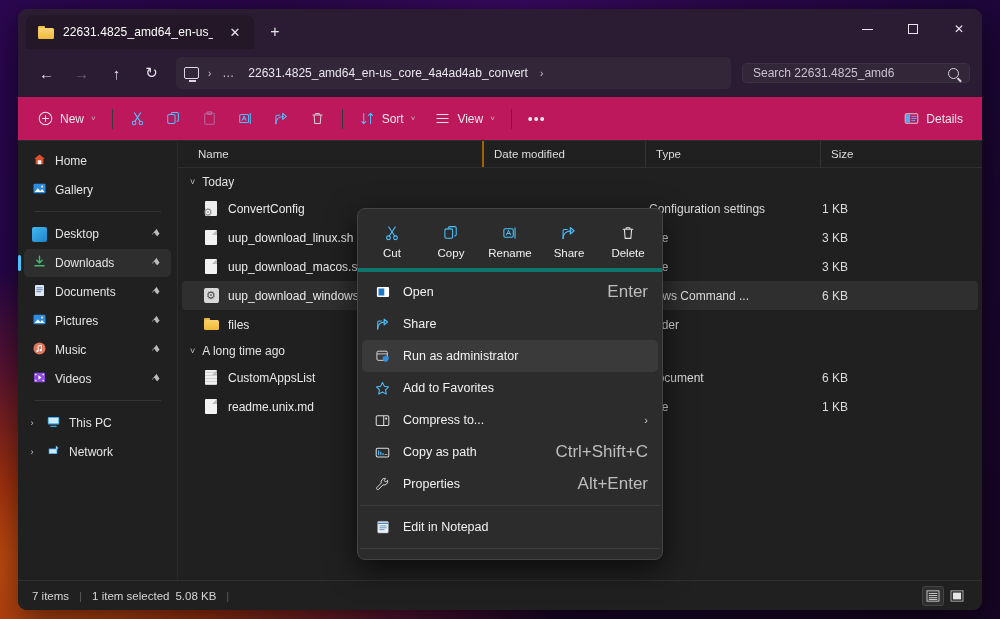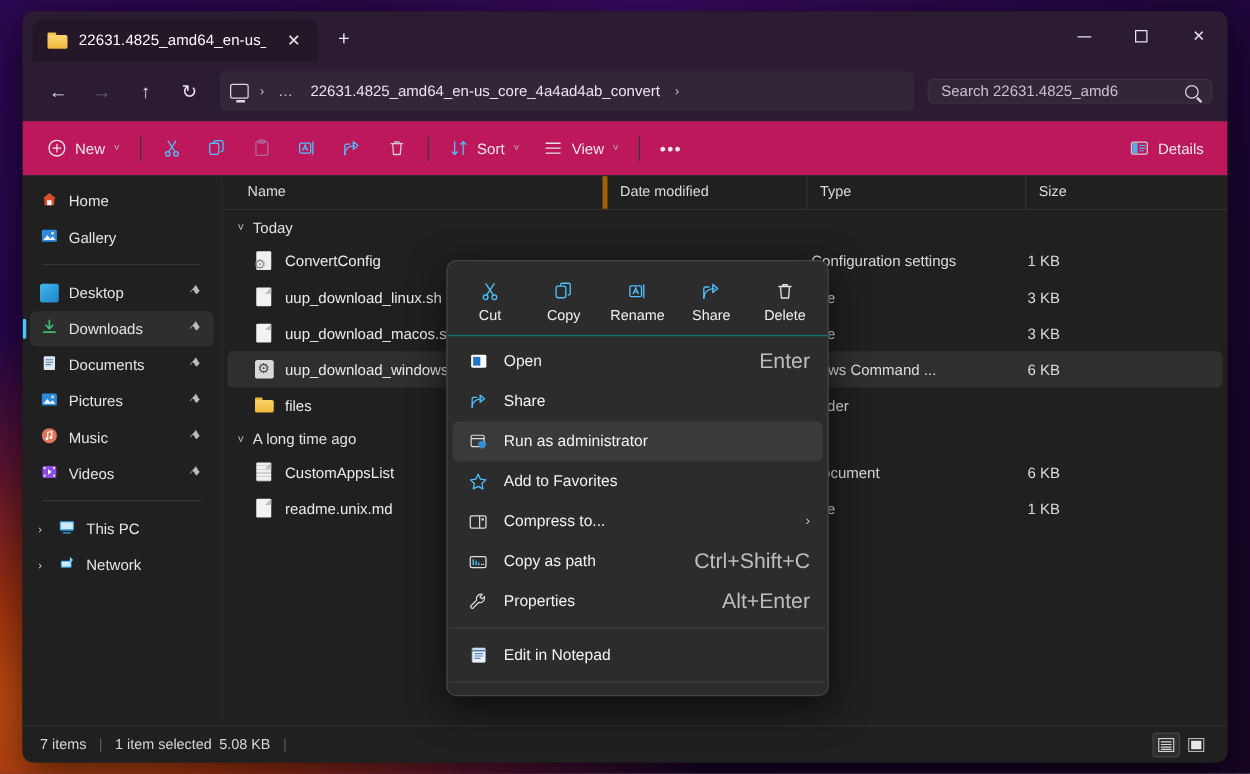--- a/index.html
+++ b/index.html
@@ -164,21 +164,21 @@
 
   
   .pane { flex: 1 1 auto; display: flex; flex-direction: column; min-width: 0; background:#202020; }
   .colhead {
     flex: 0 0 26px; display: flex; align-items: center;
     font-size: 11.5px; color: #dcdcdc; border-bottom: 1px solid #2f2f2f;
     padding-left: 10px;
   }
   .colhead > div { padding: 0 10px; height:26px; display:flex; align-items:center;}
   .ch-name { width: 294px; }
-  .ch-date { width: 163px; border-left: 4px solid #a16207; }
+  .ch-date { width: 163px; border-left: 2px solid #a16207; }
   .ch-type { width: 135px; border-left: 1px solid #343434; }
   .ch-size { width: 88px; border-left: 1px solid #343434; margin-left: 40px; }
   .filelist { flex: 1 1 auto; overflow: hidden; padding-top: 2px; }
   .group {
     height: 24px; display: flex; align-items: center; gap: 7px;
     padding-left: 12px; color: #e2e2e2; font-size: 12px;
   }
   .group .gchev { font-size: 9px; color:#c5c5c5; }
   .row {
     height: 29px; display: flex; align-items: center; font-size: 12px;
@@ -237,21 +237,21 @@
 
   
   .ctxmenu {
     position: absolute; left: 357px; top: 208px; width: 306px;
     background: #2c2c2c; border: 1px solid #454545; border-radius: 8px;
     box-shadow: 0 9px 30px rgba(0,0,0,.65);
     padding: 4px 0 5px 0; z-index: 40; overflow: hidden;
   }
   .ctx-iconrow {
     display: flex; padding: 6px 6px 7px 6px; gap: 3px;
-    border-bottom: 1px solid #0f766e; margin-bottom: 4px;
+    border-bottom: 4px solid #0f766e; margin-bottom: 4px;
   }
   .ctx-ib {
     flex: 1 1 0; display: flex; flex-direction: column; align-items: center;
     gap: 5px; padding: 5px 0 2px 0; border-radius: 5px;
     color: #f0f0f0; font-size: 11.5px;
   }
   .ctx-item {
     height: 32px; margin: 0 4px; border-radius: 5px;
     display: flex; align-items: center; padding: 0 10px 0 12px;
     color: #f2f2f2; font-size: 12.5px; gap: 12px;

